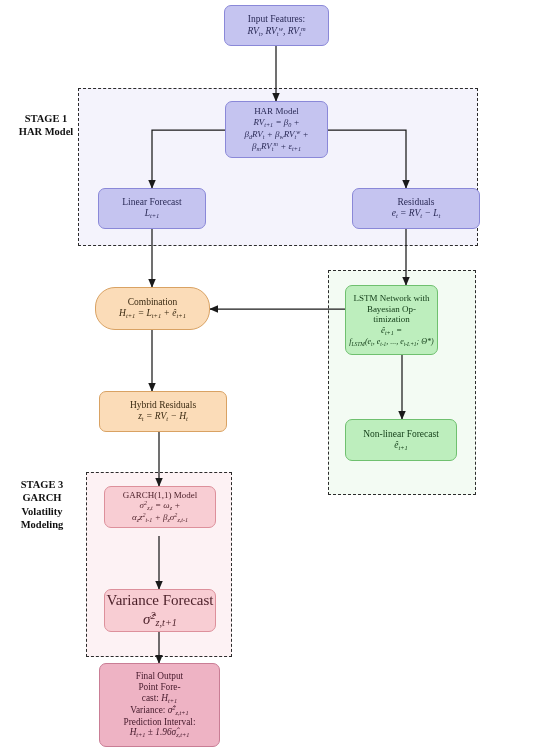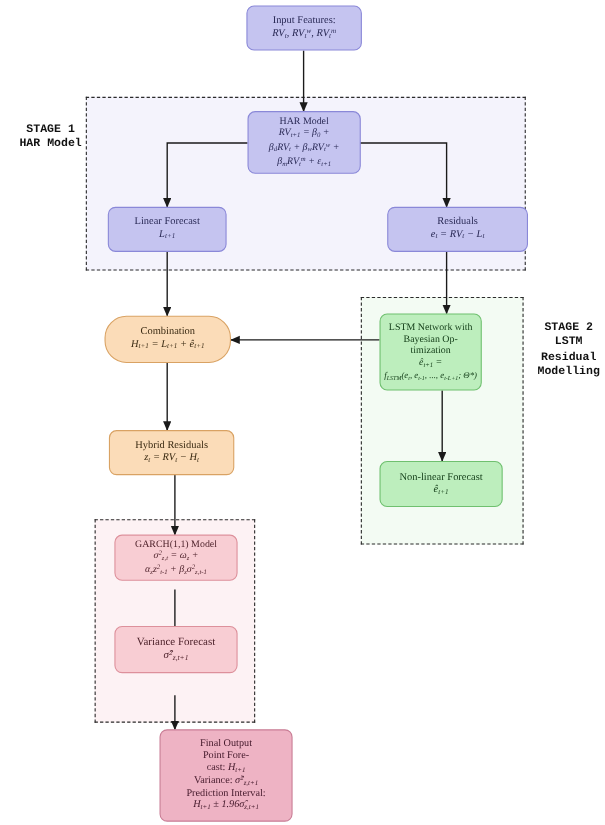--- a/index.html
+++ b/index.html
@@ -19,21 +19,21 @@
   .node .ttl{display:block;}
   .node .frm{display:block;white-space:nowrap;}
 
   .n-blue{background:#c5c4f0;border:1.1px solid #8a88d8;color:#2a2a56;}
   .n-orange{background:#fbdcb8;border:1.1px solid #d9a263;color:#3a2a12;}
   .n-green{background:#bdeebd;border:1.1px solid #6fc06f;color:#16401b;}
   .n-pink{background:#f8cdd3;border:1.1px solid #dd909b;color:#4a1e27;}
   .n-pink-deep{background:#eeb3c4;border:1.1px solid #c97d95;color:#43182a;}
 
   .stage-label{position:absolute;font-weight:bold;text-align:center;
-               font-size:10.5px;line-height:1.28;color:#111;font-family:Liberation Mono, monospace;}
+               font-size:10.5px;line-height:1.28;color:#111;}
 
   .it{font-style:italic;}
   sub{font-size:0.68em;vertical-align:-0.28em;font-style:italic;}
   sup{font-size:0.68em;vertical-align:0.45em;font-style:italic;}
   .ovf{overflow:visible;white-space:nowrap;}
 </style>
 </head>
 <body>
 
 <div id="canvas">
@@ -74,27 +74,27 @@
 
       <path d="M159,632 L159,663"></path>
     </g>
   </svg>
 
   <div class="stage-label" style="left:2px;top:112px;width:88px;">
     <div>STAGE 1</div>
     <div>HAR Model</div>
   </div>
 
-  <div class="stage-label" style="left:484px;top:292px;width:66px;">
-    <div>STAGE 2</div>
-    <div>LSTM</div>
-    <div>Residual</div>
-    <div>Modelling</div>
+
+  <div class="stage-label" style="left:0px;top:478px;width:84px;">
+    <div>STAGE 3</div>
+    <div>GARCH</div>
+    <div>Volatility</div>
+    <div>Modeling</div>
   </div>
-
 
   <div class="node n-blue" style="left:224px;top:5px;width:105px;height:41px;font-size:9.5px;">
     <span class="ttl">Input Features:</span>
     <span class="frm it">
       RV<sub>t</sub>, RV<sub>t</sub><sup>w</sup>, RV<sub>t</sub><sup>m</sup>
     </span>
   </div>
 
   <div class="node n-blue" style="left:225px;top:101px;width:103px;height:57px;font-size:9px;">
     <span class="ttl">HAR Model</span>
@@ -138,45 +138,45 @@
     <span class="frm it" style="font-size:8px;">
       f<sub>LSTM</sub>(e<sub>t</sub>, e<sub>t-1</sub>, ..., e<sub>t-L+1</sub>; Θ*)
     </span>
   </div>
 
   <div class="node n-green" style="left:345px;top:419px;width:112px;height:42px;font-size:9.5px;">
     <span class="ttl">Non-linear Forecast</span>
     <span class="frm it">ê<sub>t+1</sub></span>
   </div>
 
-  <div class="node n-orange" style="left:99px;top:391px;width:114px;height:41px;font-size:9.5px;">
+  <div class="node n-orange" style="left:99px;top:391px;width:128px;height:41px;font-size:9.5px;">
     <span class="ttl">Hybrid Residuals</span>
     <span class="frm it">
       z<sub>t</sub> = RV<sub>t</sub> − H<sub>t</sub>
     </span>
   </div>
 
   <div class="node n-pink" style="left:104px;top:486px;width:112px;height:42px;font-size:9px;">
     <span class="ttl">GARCH(1,1) Model</span>
     <span class="frm it">
       σ<sup>2</sup><sub>z,t</sub> = ω<sub>z</sub> +
     </span>
     <span class="frm it">
       α<sub>z</sub>z<sup>2</sup><sub>t-1</sub> + β<sub>z</sub>σ<sup>2</sup><sub>z,t-1</sub>
     </span>
   </div>
 
-  <div class="node n-pink" style="left:104px;top:569px;width:112px;height:43px;font-size:10px;">
+  <div class="node n-pink" style="left:104px;top:589px;width:112px;height:43px;font-size:15px;">
     <span class="ttl">Variance Forecast</span>
     <span class="frm it">
       σ̂<sup>2</sup><sub>z,t+1</sub>
     </span>
   </div>
 
-  <div class="node n-pink-deep" style="left:99px;top:663px;width:121px;height:84px;font-size:9.3px;margin-left:46px;">
+  <div class="node n-pink-deep" style="left:99px;top:663px;width:121px;height:84px;font-size:9.3px;">
     <span class="ttl">Final Output</span>
     <span class="ttl">Point Fore-</span>
     <span class="frm">
       cast: <span class="it">H<sub>t+1</sub></span>
     </span>
     <span class="frm">
       Variance: <span class="it">σ̂<sup>2</sup><sub>z,t+1</sub></span>
     </span>
     <span class="ttl">Prediction Interval:</span>
     <span class="frm it">

